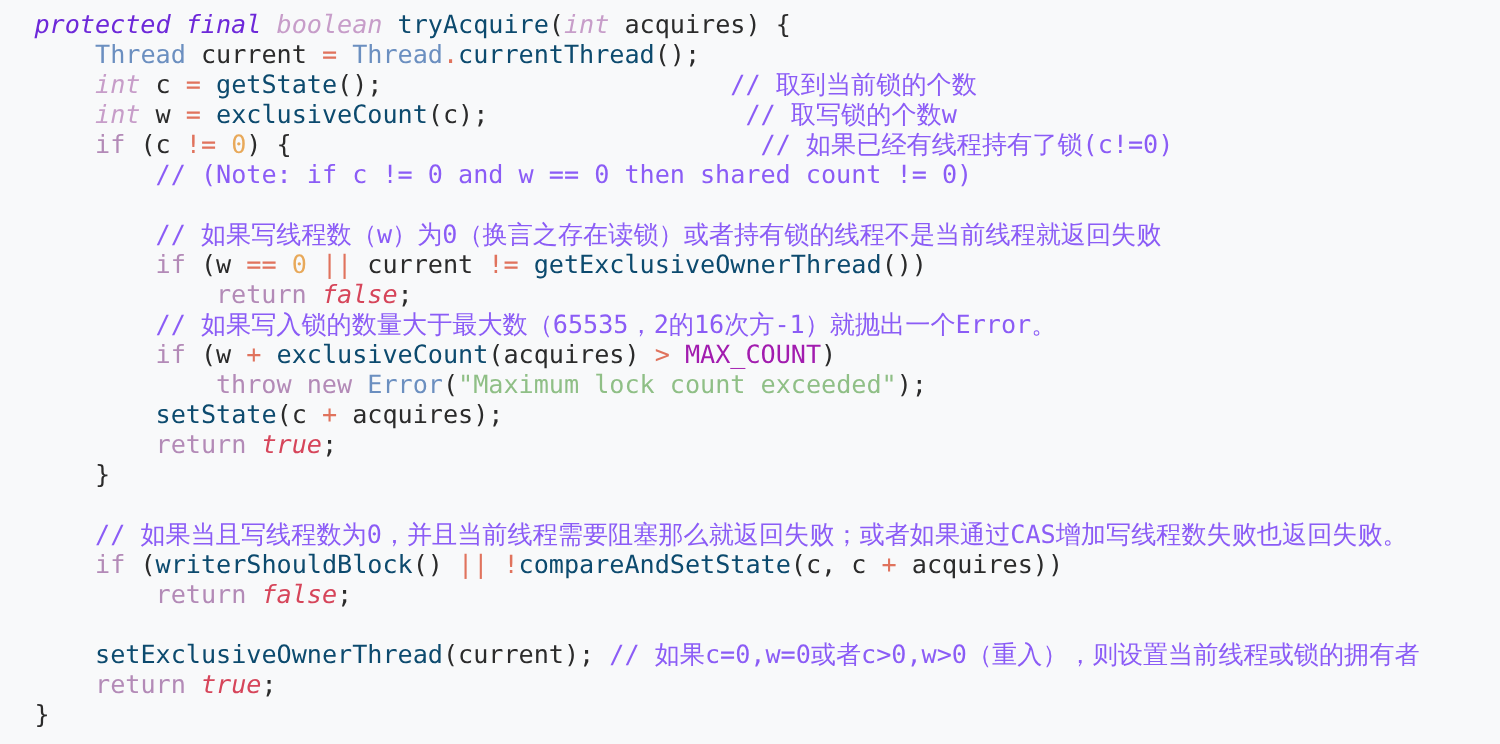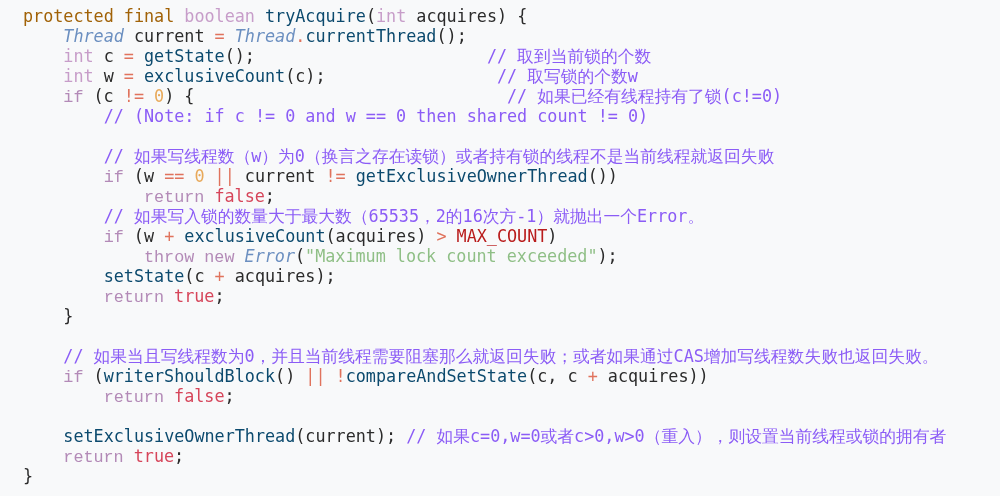--- a/index.html
+++ b/index.html
@@ -10,29 +10,29 @@
   .code {
     position: absolute; left: 23px; top: 6px;
     font-family: "DejaVu Sans Mono", "Liberation Mono", monospace;
     font-size: 16.8px;
     line-height: 20px;
     color: #2b2b2b;
     white-space: pre;
     letter-spacing: -0.02px;
   }
   .line { height: 20px; }
-  .kw  { color: #a16207; }        
-  .ctl { color: #b38ab7; font-family: Liberation Mono, monospace; }        
-  .type{ color: #6b8fc0; font-style: italic; } 
-  .prim{ color: #c79dc9; } 
+  .kw  { color: #6d28d9; font-style: italic; }        
+  .ctl { color: #b38ab7; }        
+  .type{ color: #6b8fc0; } 
+  .prim{ color: #c79dc9; font-style: italic; } 
   .fn  { color: #0c4a6e; }        
   .op  { color: #e0735d; }        
   .num { color: #e8a95a; }        
-  .bool{ color: #d6455a; }
+  .bool{ color: #d6455a; font-style: italic; }
   .str { color: #8fbf86; }
-  .const{ color: #b91c1c; }
+  .const{ color: #a21caf; }
   .cmt { color: #8b5cf6; }
   .var { color: #2b2b2b; }
 </style>
 </head>
 <body>
 
 <div class="code" id="code"><div class="line"><span class="kw">protected final </span><span class="prim">boolean</span><span class="var"> </span><span class="fn">tryAcquire</span><span class="var">(</span><span class="prim">int</span><span class="var"> acquires) {</span></div><div class="line"><span class="var">    </span><span class="type">Thread</span><span class="var"> current </span><span class="op">=</span><span class="var"> </span><span class="type">Thread</span><span class="op">.</span><span class="fn">currentThread</span><span class="var">();</span></div><div class="line"><span class="var">    </span><span class="prim">int</span><span class="var"> c </span><span class="op">=</span><span class="var"> </span><span class="fn">getState</span><span class="var">();</span><span class="var">                       </span><span class="cmt">// 取到当前锁的个数</span></div><div class="line"><span class="var">    </span><span class="prim">int</span><span class="var"> w </span><span class="op">=</span><span class="var"> </span><span class="fn">exclusiveCount</span><span class="var">(c);</span><span class="var">                 </span><span class="cmt">// 取写锁的个数w</span></div><div class="line"><span class="var">    </span><span class="ctl">if</span><span class="var"> (c </span><span class="op">!=</span><span class="var"> </span><span class="num">0</span><span class="var">) {</span><span class="var">                               </span><span class="cmt">// 如果已经有线程持有了锁(c!=0)</span></div><div class="line"><span class="var">        </span><span class="cmt">// (Note: if c != 0 and w == 0 then shared count != 0)</span></div><div class="line"> </div><div class="line"><span class="var">        </span><span class="cmt">// 如果写线程数（w）为0（换言之存在读锁）或者持有锁的线程不是当前线程就返回失败</span></div><div class="line"><span class="var">        </span><span class="ctl">if</span><span class="var"> (w </span><span class="op">==</span><span class="var"> </span><span class="num">0</span><span class="var"> </span><span class="op">||</span><span class="var"> current </span><span class="op">!=</span><span class="var"> </span><span class="fn">getExclusiveOwnerThread</span><span class="var">())</span></div><div class="line"><span class="var">            </span><span class="ctl">return</span><span class="var"> </span><span class="bool">false</span><span class="var">;</span></div><div class="line"><span class="var">        </span><span class="cmt">// 如果写入锁的数量大于最大数（65535，2的16次方-1）就抛出一个Error。</span></div><div class="line"><span class="var">        </span><span class="ctl">if</span><span class="var"> (w </span><span class="op">+</span><span class="var"> </span><span class="fn">exclusiveCount</span><span class="var">(acquires) </span><span class="op">&gt;</span><span class="var"> </span><span class="const">MAX_COUNT</span><span class="var">)</span></div><div class="line"><span class="var">            </span><span class="ctl">throw new</span><span class="var"> </span><span class="type">Error</span><span class="var">(</span><span class="str">"Maximum lock count exceeded"</span><span class="var">);</span></div><div class="line"><span class="var">        </span><span class="fn">setState</span><span class="var">(c </span><span class="op">+</span><span class="var"> acquires);</span></div><div class="line"><span class="var">        </span><span class="ctl">return</span><span class="var"> </span><span class="bool">true</span><span class="var">;</span></div><div class="line"><span class="var">    }</span></div><div class="line"> </div><div class="line"><span class="var">    </span><span class="cmt">// 如果当且写线程数为0，并且当前线程需要阻塞那么就返回失败；或者如果通过CAS增加写线程数失败也返回失败。</span></div><div class="line"><span class="var">    </span><span class="ctl">if</span><span class="var"> (</span><span class="fn">writerShouldBlock</span><span class="var">() </span><span class="op">||</span><span class="var"> </span><span class="op">!</span><span class="fn">compareAndSetState</span><span class="var">(c, c </span><span class="op">+</span><span class="var"> acquires))</span></div><div class="line"><span class="var">        </span><span class="ctl">return</span><span class="var"> </span><span class="bool">false</span><span class="var">;</span></div><div class="line"> </div><div class="line"><span class="var">    </span><span class="fn">setExclusiveOwnerThread</span><span class="var">(current); </span><span class="cmt">// 如果c=0,w=0或者c&gt;0,w&gt;0（重入），则设置当前线程或锁的拥有者</span></div><div class="line"><span class="var">    </span><span class="ctl">return</span><span class="var"> </span><span class="bool">true</span><span class="var">;</span></div><div class="line"><span class="var">}</span></div></div>
 
 </body></html>

